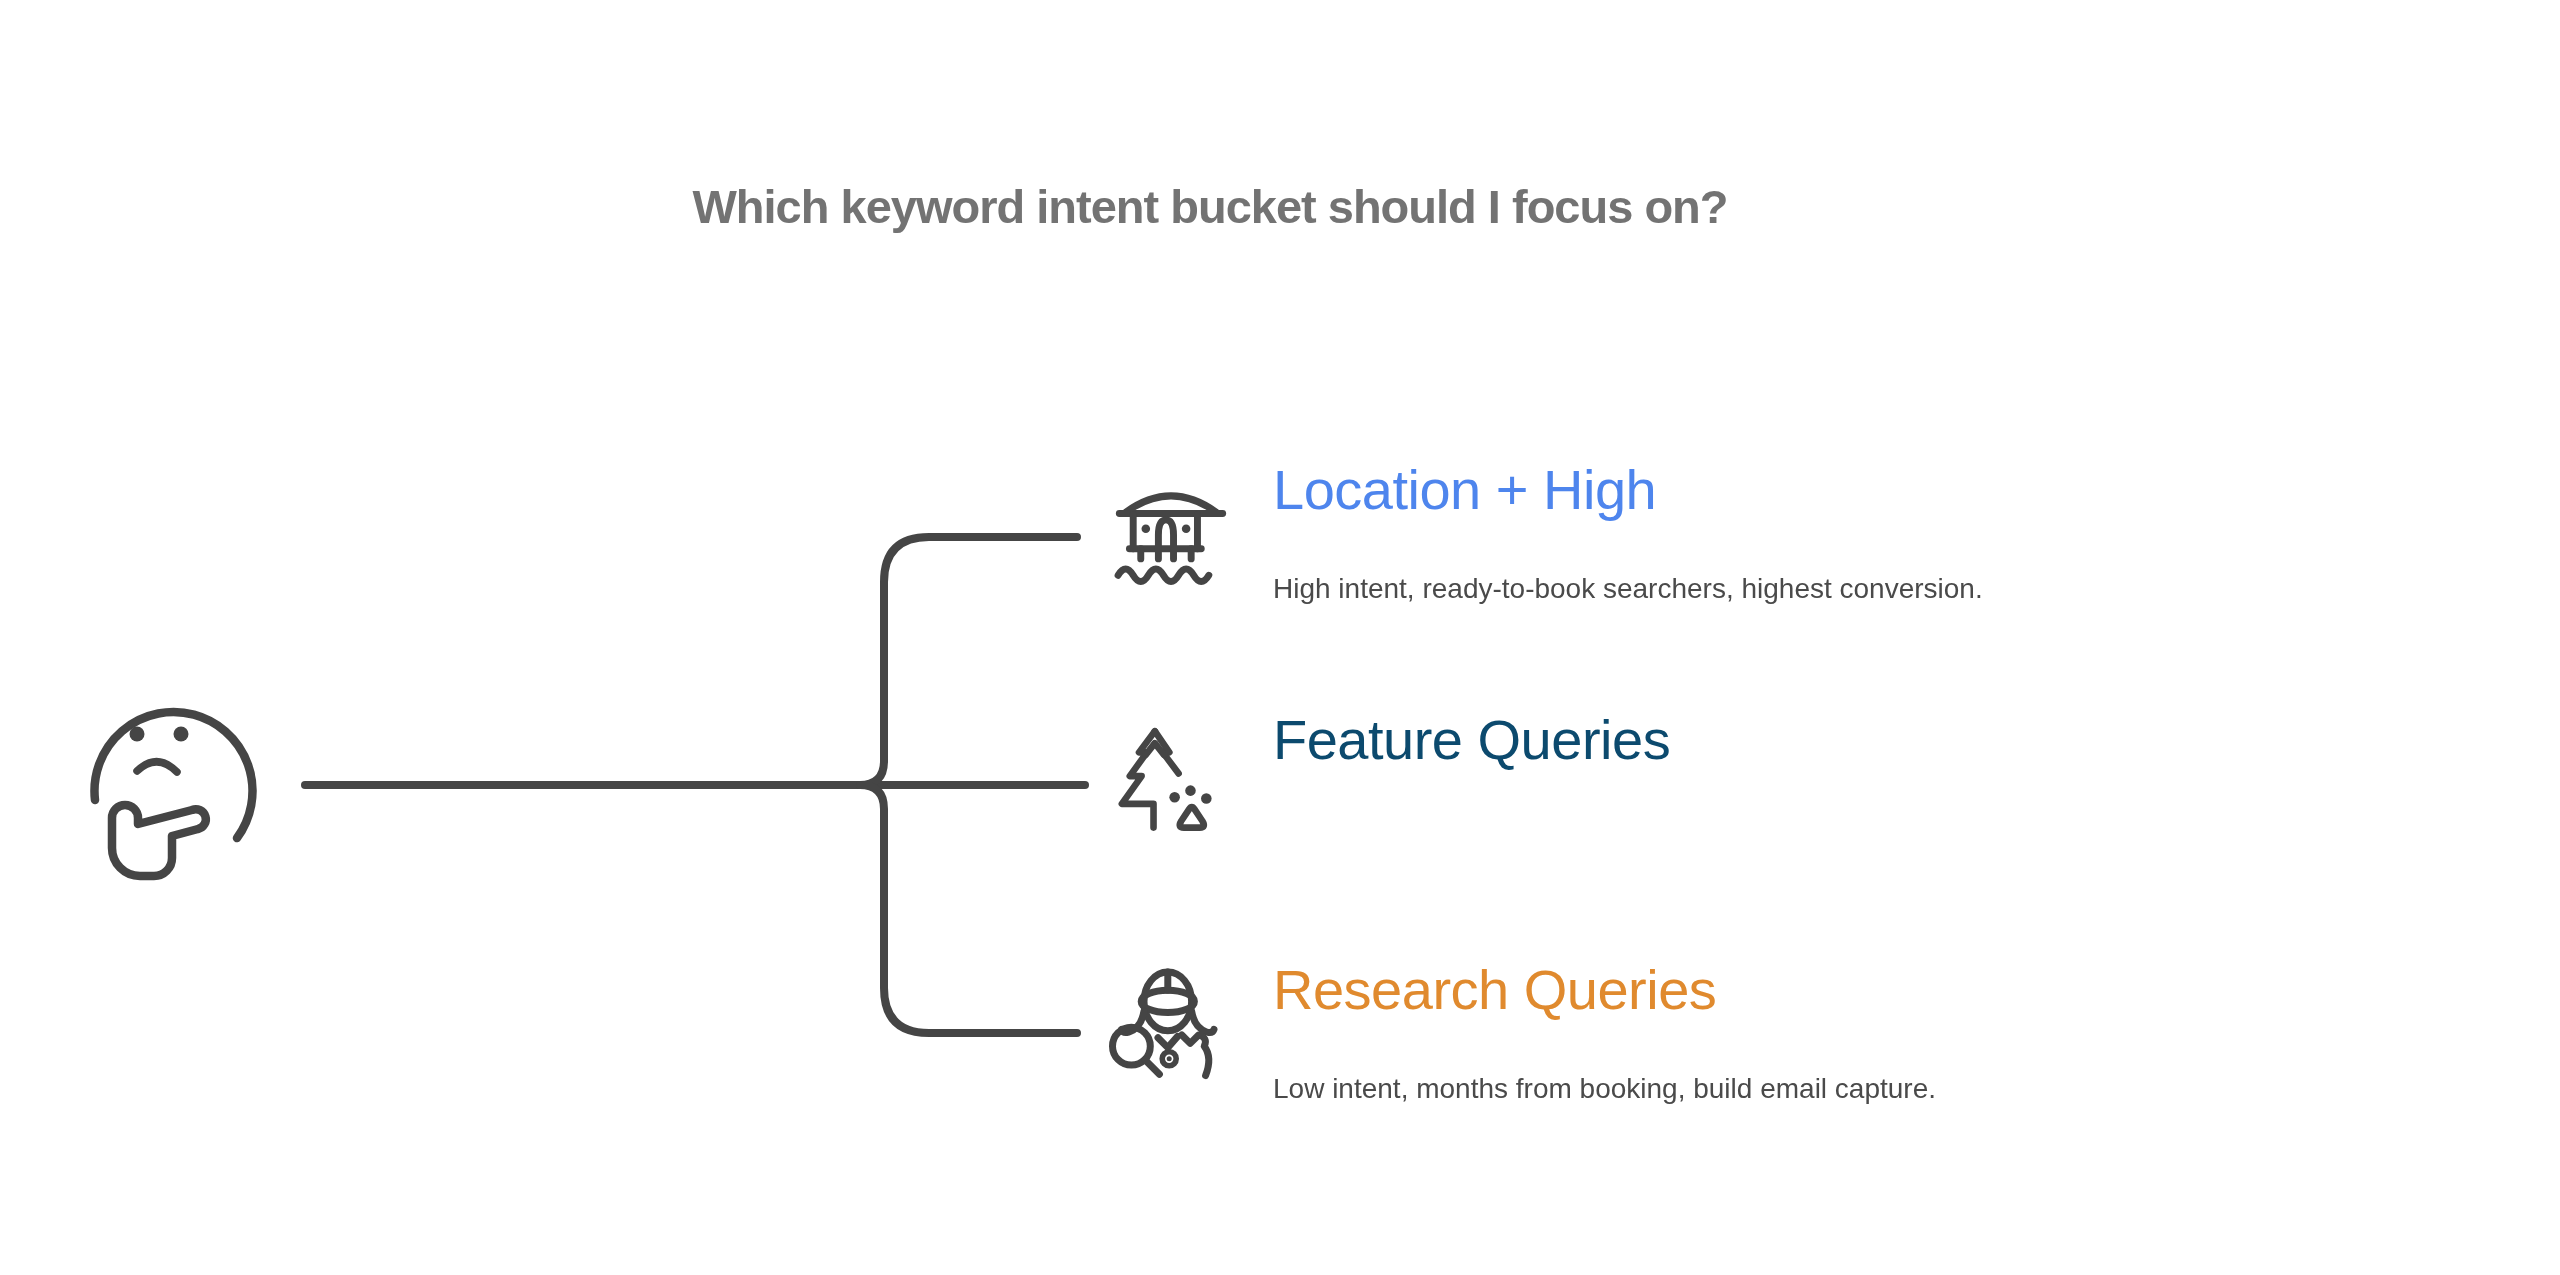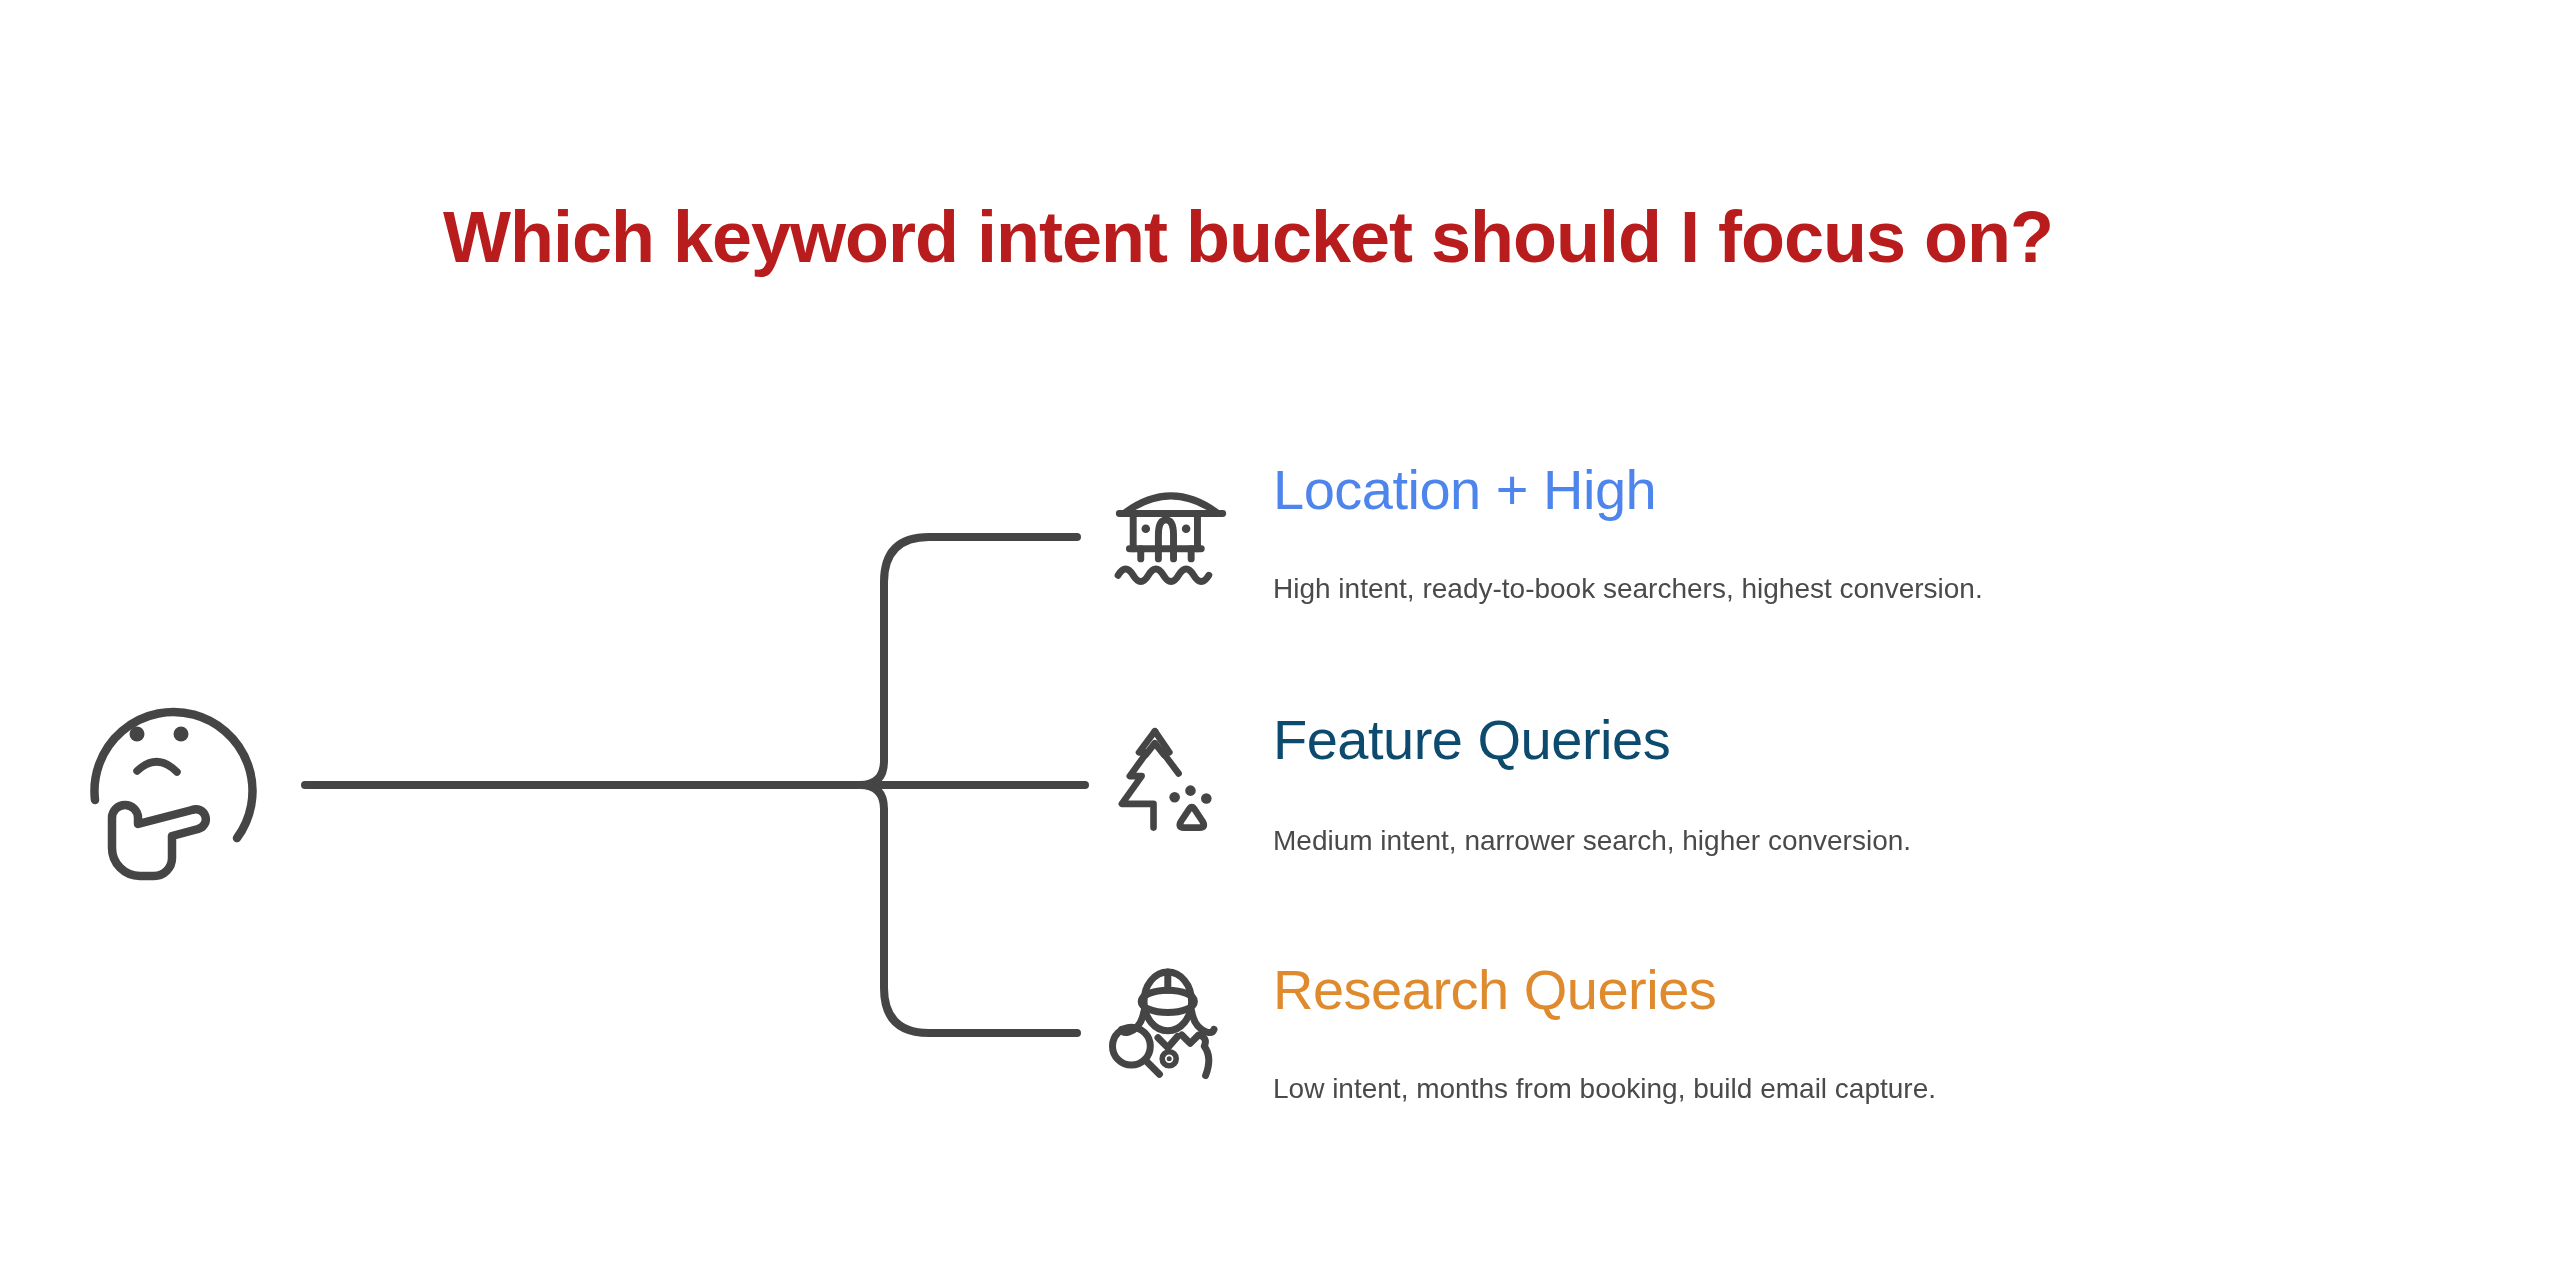--- a/index.html
+++ b/index.html
@@ -7,24 +7,23 @@
     position:relative;
     width:2560px;height:1275px;
     background:#ffffff;
     font-family:"Liberation Sans", sans-serif;
     overflow:hidden;
   }
   .title{
     position:absolute;
     top:148px;left:0;width:2420px;
     text-align:center;
-    font-size:72px;font-weight:bold;
+    font-size:47px;font-weight:bold;
     letter-spacing:-1px;
-    color:#b91c1c;
-    padding-left:38px;
+    color:#737373;
   }
   .diagram-svg{position:absolute;inset:0;width:2560px;height:1275px;}
   .stroke{stroke:#454545;fill:none;stroke-linecap:round;stroke-linejoin:round;}
   .fillg{fill:#454545;stroke:none;}
   .branch-label{
     position:absolute;left:1273px;
     font-size:56px;font-weight:400;
     line-height:1.15;
     letter-spacing:-0.5px;
     white-space:nowrap;
@@ -101,18 +100,17 @@
       <path class="stroke" stroke-width="5" d="M 57,55 L 63,61 L 69,55 Q 76,57 73,63 Q 79,71 74,84"></path>
       <circle class="stroke" stroke-width="4" cx="48" cy="72" r="5"></circle>
       <circle class="fillg" cx="48" cy="72" r="1.8"></circle>
     </g>
   </svg>
 
   <div class="branch-label label-1 accent-blue">Location + High</div>
   <div class="branch-desc desc-1">High intent, ready-to-book searchers, highest conversion.</div>
 
   <div class="branch-label label-2 accent-green">Feature Queries</div>
-  <div class="branch-desc desc-2">Medium intent, narrower search, higher conversion.</div>
 
   <div class="branch-label label-3 accent-orange">Research Queries</div>
   <div class="branch-desc desc-3">Low intent, months from booking, build email capture.</div>
 
 </div>
 
 </body></html>

